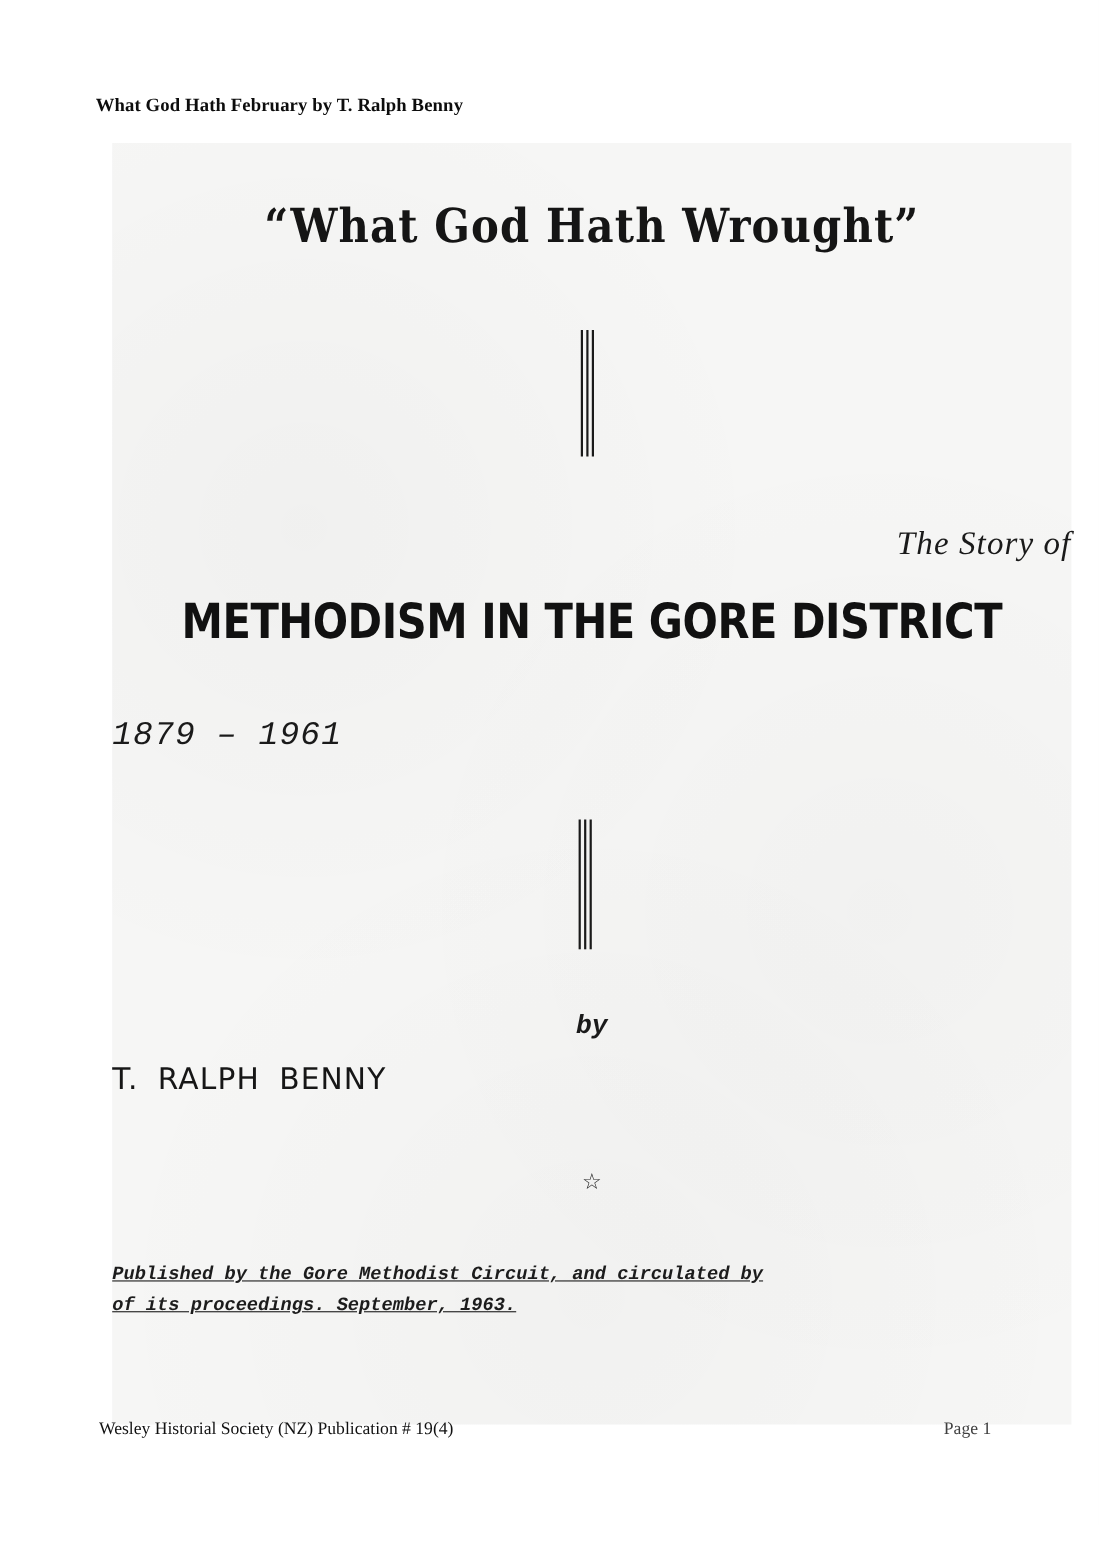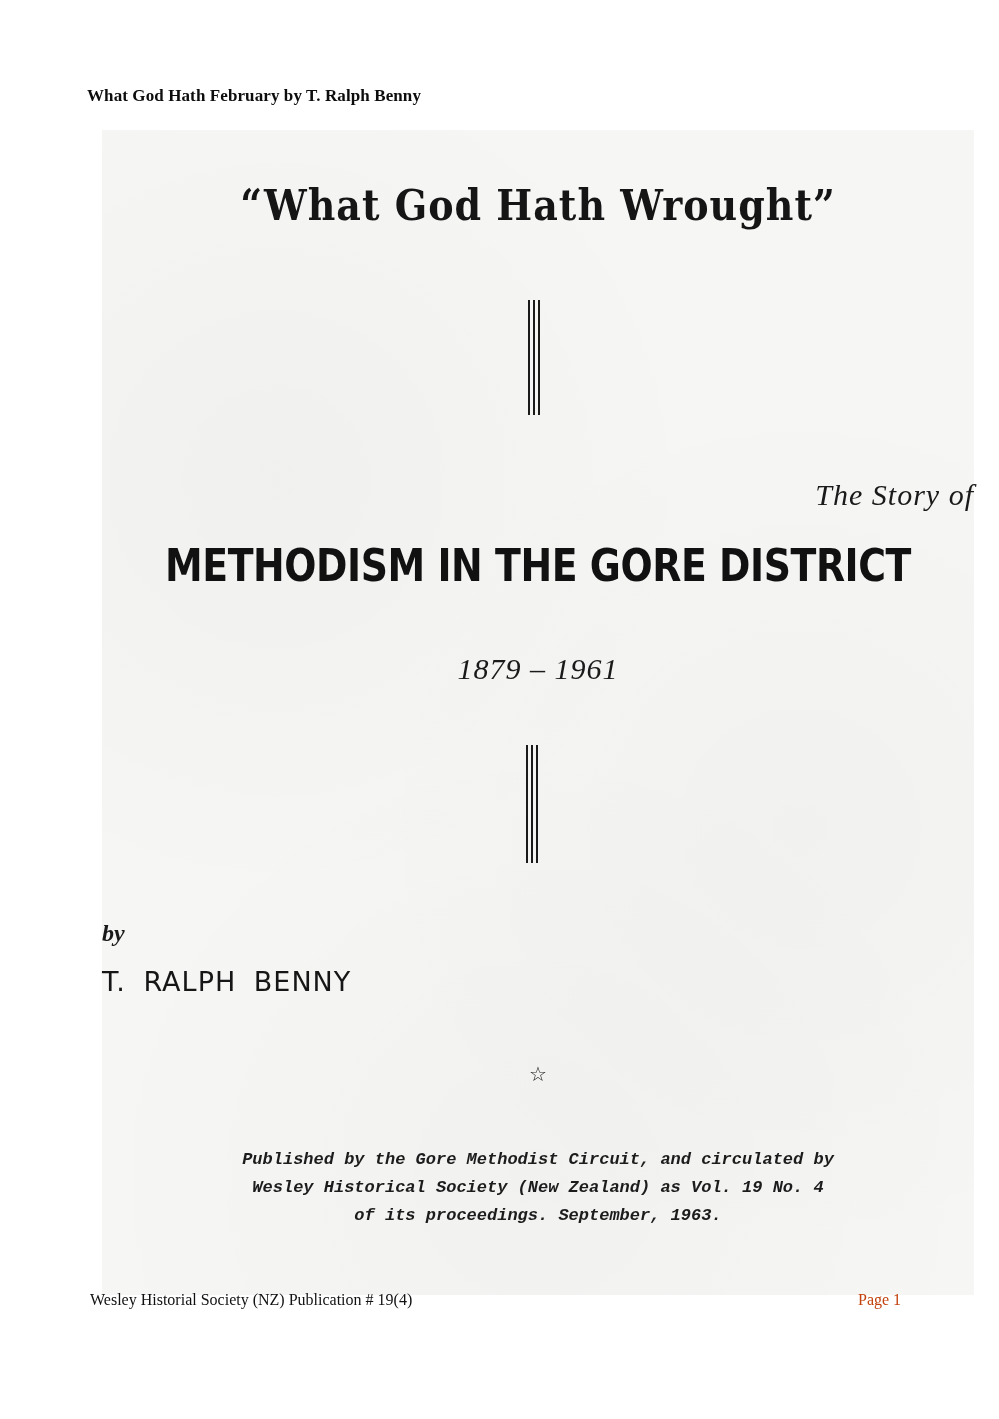--- a/index.html
+++ b/index.html
@@ -35,49 +35,49 @@
     position: absolute; left: 0; width: 100%; top: 348px; text-align: right;
     font-family: "Liberation Serif", serif; font-style: italic; font-size: 30px; color: #1a1a1a;
     letter-spacing: 1px;
   }
   .main-title {
     position: absolute; left: 0; width: 100%; top: 410px; text-align: center;
     font-family: "DejaVu Sans", sans-serif; font-weight: bold; font-size: 44px; color: #111;
     letter-spacing: -0.5px; transform: scaleX(0.86); transform-origin: center;
   }
   .years {
-    position: absolute; left: 0; width: 100%; top: 522px; text-align: center;
-    font-family: Liberation Serif, serif; font-style: italic; font-size: 30px; color: #1a1a1a;
+    position: absolute; left: 0; width: 100%; top: 522px; 
+    font-family: Liberation Mono, monospace; font-style: italic; font-size: 30px; color: #1a1a1a;
     letter-spacing: 1px;
   }
   .by {
-    position: absolute; left: 0; width: 100%; top: 790px; 
-    font-family: Liberation Serif, serif; font-style: italic; font-weight: bold; font-size: 24px; color: #1a1a1a;
+    position: absolute; left: 0; width: 100%; top: 790px; text-align: center;
+    font-family: Liberation Mono, monospace; font-style: italic; font-weight: bold; font-size: 24px; color: #1a1a1a;
   }
   .author {
     position: absolute; left: 0; width: 100%; top: 836px; 
     font-family: "DejaVu Sans", sans-serif; font-size: 27px; color: #161616; letter-spacing: 1px;
     word-spacing: 8px;
   }
   .star {
     position: absolute; left: 0; width: 100%; top: 932px; text-align: center;
     font-size: 20px; color: #222;
   }
   .publisher {
-    position: absolute; left: 0; width: 100%; top: 1016px; text-align: center;
+    position: absolute; left: 0; width: 100%; top: 1016px; text-align: left;
     font-family: "Liberation Mono", monospace; font-style: italic; font-weight: bold; font-size: 17px;
-    color: #1c1c1c; line-height: 28px;
+    color: #1c1c1c; line-height: 28px; text-decoration: underline;
   }
   .footer-left {
     position: absolute; left: 90px; top: 1291px;
     font-family: Liberation Serif, serif; font-size: 16px; color: #111;
   }
   .footer-right {
     position: absolute; left: 858px; top: 1291px;
-    font-family: "Liberation Serif", serif; font-size: 16px; color: #c2410c;
+    font-family: "Liberation Serif", serif; font-size: 16px; color: #404040;
   }
 </style>
 </head>
 <body>
 
 <div class="doc-header">What God Hath February by T. Ralph Benny</div>
 
 <div class="scan">
   <div class="blackletter">“What God Hath Wrought”</div>
 
@@ -96,19 +96,18 @@
     <span></span>
     <span></span>
   </div>
 
   <div class="by">by</div>
   <div class="author">T. RALPH BENNY</div>
   <div class="star">☆</div>
 
   <div class="publisher">
     <div>Published by the Gore Methodist Circuit, and circulated by</div>
-    <div>Wesley Historical Society (New Zealand) as Vol. 19 No. 4</div>
     <div>of its proceedings.  September, 1963.</div>
   </div>
 </div>
 
 <div class="footer-left">Wesley Historial Society (NZ)  Publication # 19(4)</div>
 <div class="footer-right">Page  1</div>
 
 </body></html>

